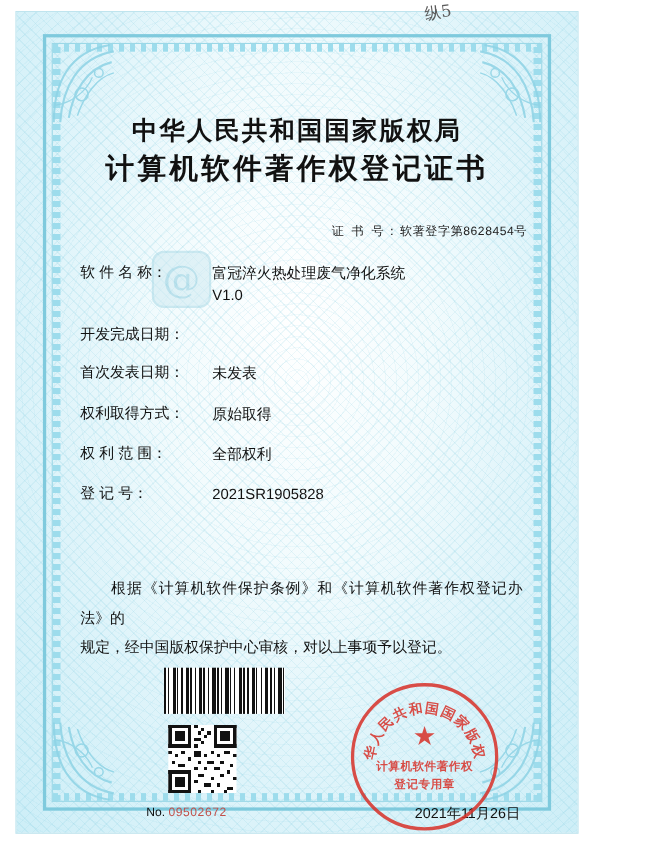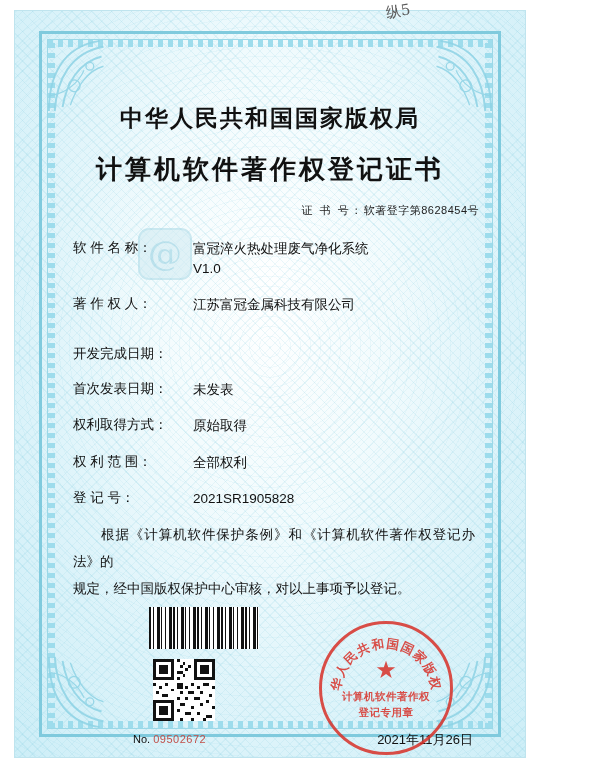--- a/index.html
+++ b/index.html
@@ -79,21 +79,21 @@
     color:#111;
     margin-top:48px;
   }
   .title2{
     text-align:center;
     font-family:"DejaVu Serif","Liberation Serif",serif;
     font-weight:bold;
     font-size:26px;
     letter-spacing:3px;
     color:#111;
-    margin-top:18px;
+    margin-top:2px;
   }
   .certno{
     position:absolute;
     right:0;top:148px;
     font-size:11px;color:#222;
     letter-spacing:.5px;
   }
   .certno .lbl{letter-spacing:2px;}
   .fields{
     position:absolute;
@@ -276,24 +276,20 @@
       <svg class="emblem" viewBox="0 0 60 58">
         <rect x="4" y="4" width="52" height="50" rx="10" fill="#cfeaf2" stroke="#a9d9e6" stroke-width="2"></rect>
         <text x="30" y="40" font-size="34" text-anchor="middle" fill="#8fcddf" font-family="DejaVu Serif, serif">@</text>
       </svg>
 
       <div class="fields">
         <div class="row">
           <div class="label">软 件 名 称：</div>
           <div class="value">富冠淬火热处理废气净化系统
 V1.0</div>
-        </div>
-        <div class="row gap-big">
-          <div class="label">著 作 权 人：</div>
-          <div class="value">江苏富冠金属科技有限公司</div>
         </div>
         <div class="row">
           <div class="label">开发完成日期：</div>
         </div>
         <div class="row">
           <div class="label">首次发表日期：</div>
           <div class="value">未发表</div>
         </div>
         <div class="row">
           <div class="label">权利取得方式：</div>

